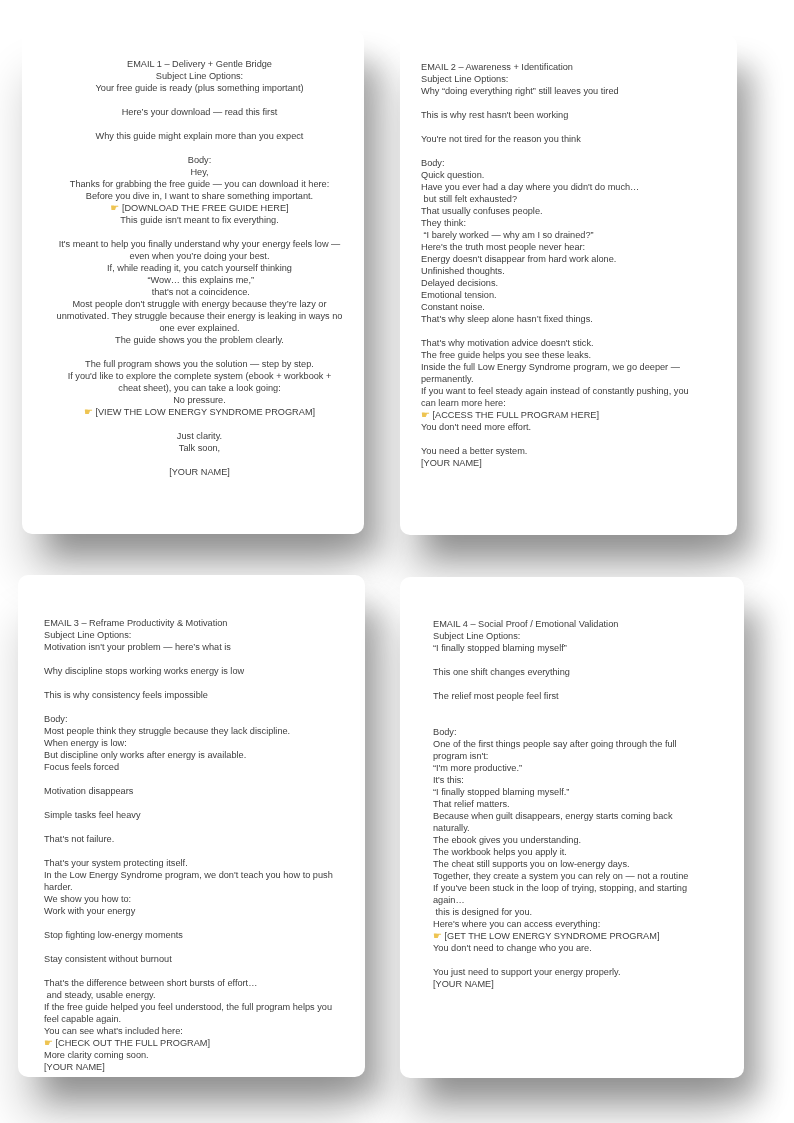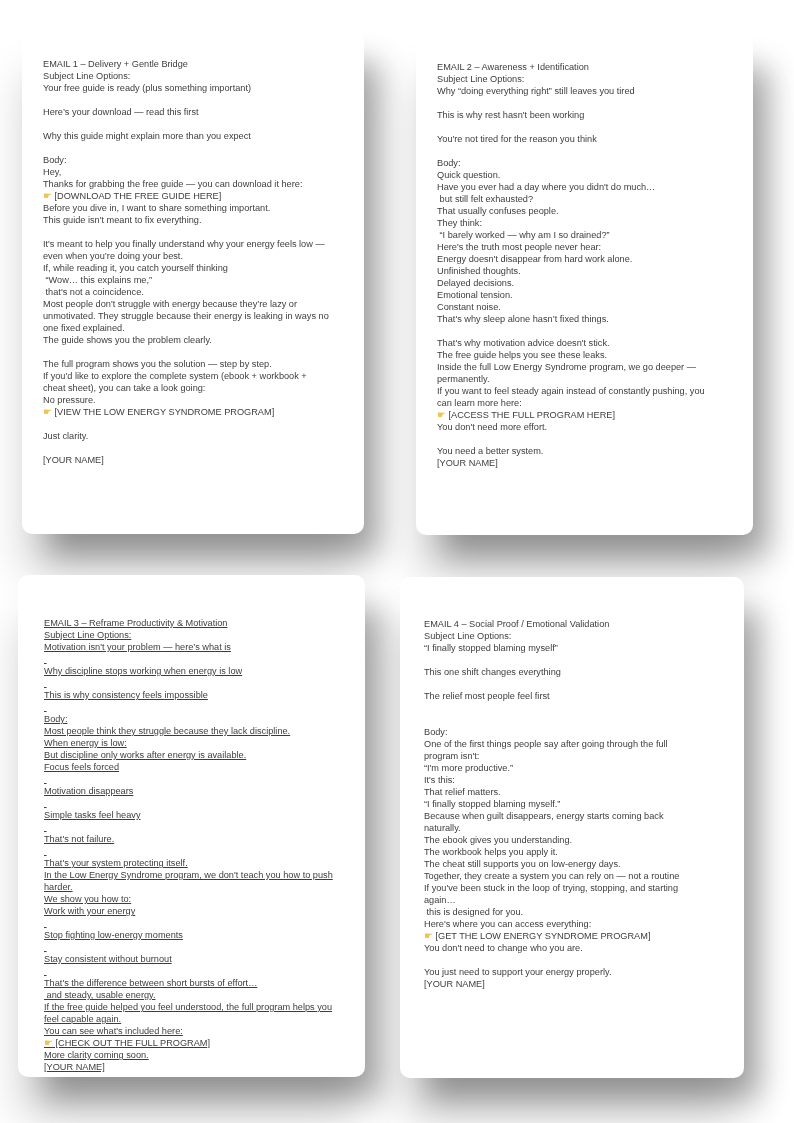--- a/index.html
+++ b/index.html
@@ -4,32 +4,32 @@
 <style>
   html,body{margin:0;padding:0;background:#ffffff;}
   .canvas{
     position:relative;width:794px;height:1123px;overflow:hidden;background:#ffffff;
     font-family:"Liberation Sans","DejaVu Sans",sans-serif;
   }
   .card{
     position:absolute;background:#ffffff;border-radius:10px;
     box-shadow: 22px 26px 30px -6px rgba(0,0,0,0.30), 0 42px 46px -4px rgba(0,0,0,0.20);
   }
-  .card1{left:22px;top:30px;width:342px;height:504px;}
-  .card2{left:400px;top:35px;width:337px;height:500px;margin-left:16px;}
+  .card1{left:22px;top:30px;width:342px;height:504px;text-align:center;}
+  .card2{left:400px;top:35px;width:337px;height:500px;}
   .card3{left:18px;top:575px;width:347px;height:502px;}
   .card4{left:400px;top:577px;width:344px;height:501px;}
   .page-text{
     position:absolute;right:8px;color:#3d3d3d;
     font-size:9.2px;line-height:12px;letter-spacing:0;
   }
   .card1 .page-text{left:21px;top:28px;}
   .card2 .page-text{left:21px;top:26px;}
-  .card3 .page-text{left:26px;top:42px;text-decoration:underline;}
-  .card4 .page-text{left:24px;top:41px;}
+  .card3 .page-text{left:26px;top:42px;}
+  .card4 .page-text{left:33px;top:41px;}
   .line{height:12px;white-space:pre;overflow:visible;}
   .pointer{
     color:#eec452;font-family:"DejaVu Sans",sans-serif;
     font-size:10px;
   }
 </style>
 </head>
 <body>
 
 <div class="canvas">
@@ -39,41 +39,42 @@
         <div class="line">Subject Line Options:</div>
         <div class="line">Your free guide is ready (plus something important)</div>
         <div class="line">&nbsp;</div>
         <div class="line">Here’s your download — read this first</div>
         <div class="line">&nbsp;</div>
         <div class="line">Why this guide might explain more than you expect</div>
         <div class="line">&nbsp;</div>
         <div class="line">Body:</div>
         <div class="line">Hey,</div>
         <div class="line">Thanks for grabbing the free guide — you can download it here:</div>
+        <div class="line">Before you dive in, I want to share something important.</div>
         <div class="line"><span class="pointer">☛</span><span> [DOWNLOAD THE FREE GUIDE HERE]</span></div>
-        <div class="line">Before you dive in, I want to share something important.</div>
         <div class="line">This guide isn't meant to fix everything.</div>
         <div class="line">&nbsp;</div>
         <div class="line">It's meant to help you finally understand why your energy feels low —</div>
         <div class="line">even when you’re doing your best.</div>
         <div class="line">If, while reading it, you catch yourself thinking</div>
         <div class="line"> “Wow… this explains me,”</div>
         <div class="line"> that's not a coincidence.</div>
         <div class="line">Most people don't struggle with energy because they’re lazy or</div>
         <div class="line">unmotivated. They struggle because their energy is leaking in ways no</div>
-        <div class="line">one fixed explained.</div>
+        <div class="line">one ever explained.</div>
         <div class="line">The guide shows you the problem clearly.</div>
         <div class="line">&nbsp;</div>
         <div class="line">The full program shows you the solution — step by step.</div>
         <div class="line">If you'd like to explore the complete system (ebook + workbook +</div>
         <div class="line">cheat sheet), you can take a look going:</div>
         <div class="line">No pressure.</div>
         <div class="line"><span class="pointer">☛</span><span> [VIEW THE LOW ENERGY SYNDROME PROGRAM]</span></div>
         <div class="line">&nbsp;</div>
         <div class="line">Just clarity.</div>
+        <div class="line">Talk soon,</div>
         <div class="line">&nbsp;</div>
         <div class="line">[YOUR NAME]</div>
       </div>
     </section>
   <section class="card card2">
       <div class="page-text">
         <div class="line">EMAIL 2 – Awareness + Identification</div>
         <div class="line">Subject Line Options:</div>
         <div class="line">Why “doing everything right” still leaves you tired</div>
         <div class="line">&nbsp;</div>
@@ -108,21 +109,21 @@
         <div class="line">You need a better system.</div>
         <div class="line">[YOUR NAME]</div>
       </div>
     </section>
   <section class="card card3">
       <div class="page-text">
         <div class="line">EMAIL 3 – Reframe Productivity &amp; Motivation</div>
         <div class="line">Subject Line Options:</div>
         <div class="line">Motivation isn't your problem — here’s what is</div>
         <div class="line">&nbsp;</div>
-        <div class="line">Why discipline stops working when energy is low</div>
+        <div class="line">Why discipline stops working works energy is low</div>
         <div class="line">&nbsp;</div>
         <div class="line">This is why consistency feels impossible</div>
         <div class="line">&nbsp;</div>
         <div class="line">Body:</div>
         <div class="line">Most people think they struggle because they lack discipline.</div>
         <div class="line">When energy is low:</div>
         <div class="line">But discipline only works after energy is available.</div>
         <div class="line">Focus feels forced</div>
         <div class="line">&nbsp;</div>
         <div class="line">Motivation disappears</div>
@@ -160,22 +161,22 @@
         <div class="line">This one shift changes everything</div>
         <div class="line">&nbsp;</div>
         <div class="line">The relief most people feel first</div>
         <div class="line">&nbsp;</div>
         <div class="line">&nbsp;</div>
         <div class="line">Body:</div>
         <div class="line">One of the first things people say after going through the full</div>
         <div class="line">program isn't:</div>
         <div class="line">“I'm more productive.”</div>
         <div class="line">It's this:</div>
+        <div class="line">“I finally stopped blaming myself.”</div>
         <div class="line">That relief matters.</div>
-        <div class="line">“I finally stopped blaming myself.”</div>
         <div class="line">Because when guilt disappears, energy starts coming back</div>
         <div class="line">naturally.</div>
         <div class="line">The ebook gives you understanding.</div>
         <div class="line">The workbook helps you apply it.</div>
         <div class="line">The cheat still supports you on low-energy days.</div>
         <div class="line">Together, they create a system you can rely on — not a routine</div>
         <div class="line">If you've been stuck in the loop of trying, stopping, and starting</div>
         <div class="line">again…</div>
         <div class="line"> this is designed for you.</div>
         <div class="line">Here's where you can access everything:</div>

